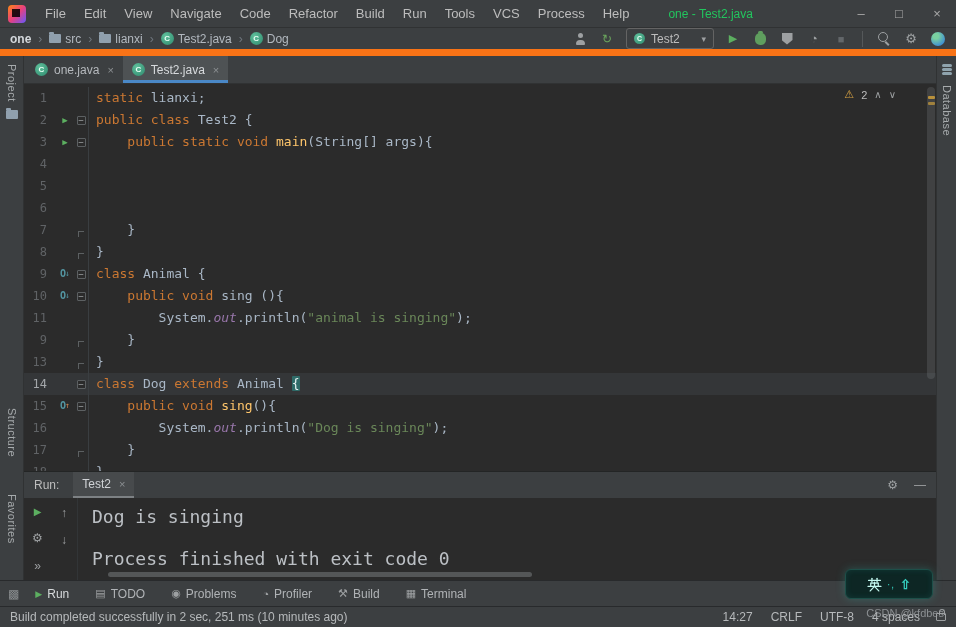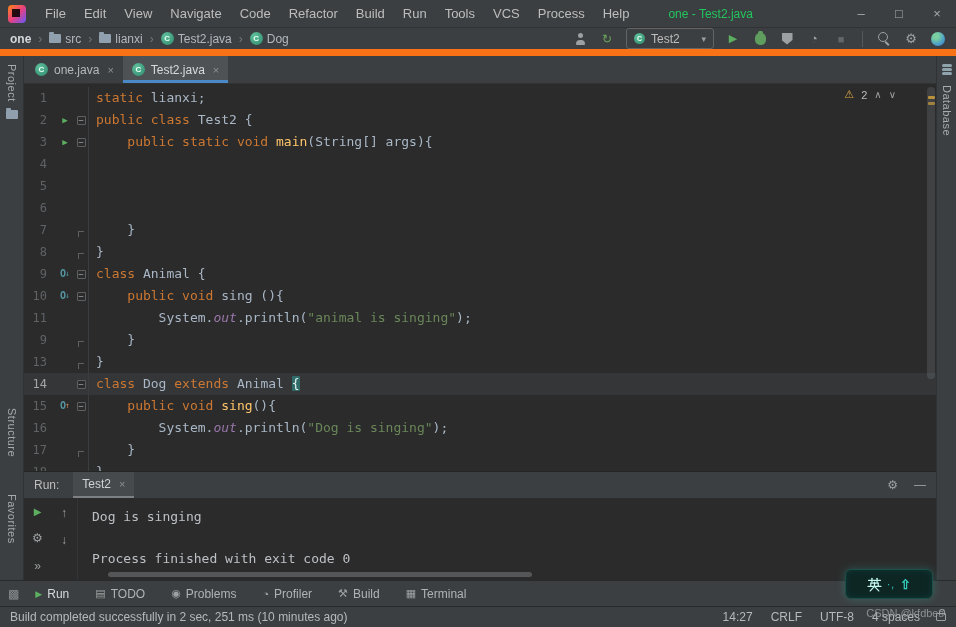--- a/index.html
+++ b/index.html
@@ -101,21 +101,21 @@
 .runlabel{color:#bdbdbd;margin-right:14px}
 .runtab{display:flex;align-items:center;gap:6px;height:26px;padding:0 9px;background:rgba(255,255,255,.06);border-bottom:2px solid #7d8184;color:#d0d3d6}
 .rh-ic{color:#9da0a2;font-size:12px;margin-left:16px}
 .rh-ic.push{margin-left:auto}
 .runbody{flex:1;position:relative;display:flex;background:var(--bg-editor);min-height:0}
 .runtools{flex:0 0 27px;display:flex;flex-direction:column;align-items:center;padding-top:9px;gap:15px}
 .runtools.two{border-right:1px solid #323537}
 .rt{color:#9da0a2;font-size:12px;line-height:1}
 .rt.green{color:var(--green);font-size:10px}
 .rt.more{margin-top:auto;margin-bottom:8px}
-.runout{flex:1;padding:8px 0 0 14px;font-family:"DejaVu Sans Mono","Liberation Mono",monospace;font-size:13px;line-height:21px;color:#bcc0c5;overflow:hidden}
+.runout{flex:1;padding:8px 0 0 14px;font-family:"DejaVu Sans Mono","Liberation Mono",monospace;font-size:18px;line-height:21px;color:#bcc0c5;overflow:hidden}
 .hscroll{position:absolute;left:84px;bottom:3px;width:424px;height:5px;border-radius:3px;background:rgba(160,165,170,.35)}
 
 
 .bottombar{flex:0 0 26px;background:var(--bg-panel);border-top:1px solid #282a2c;display:flex;align-items:center;padding:0 8px}
 .switcher{color:#8a8e90;font-size:12px;margin-right:16px}
 .bbitems{display:flex;align-items:center;gap:26px}
 .bbitem{display:flex;align-items:center;gap:5px;font-size:12px;color:#b0b3b6}
 .bbitem.active{color:#d6d9db}
 .bbic{font-size:11px;color:#9da0a2}
 .bbic.green{color:var(--green);font-size:9px}

